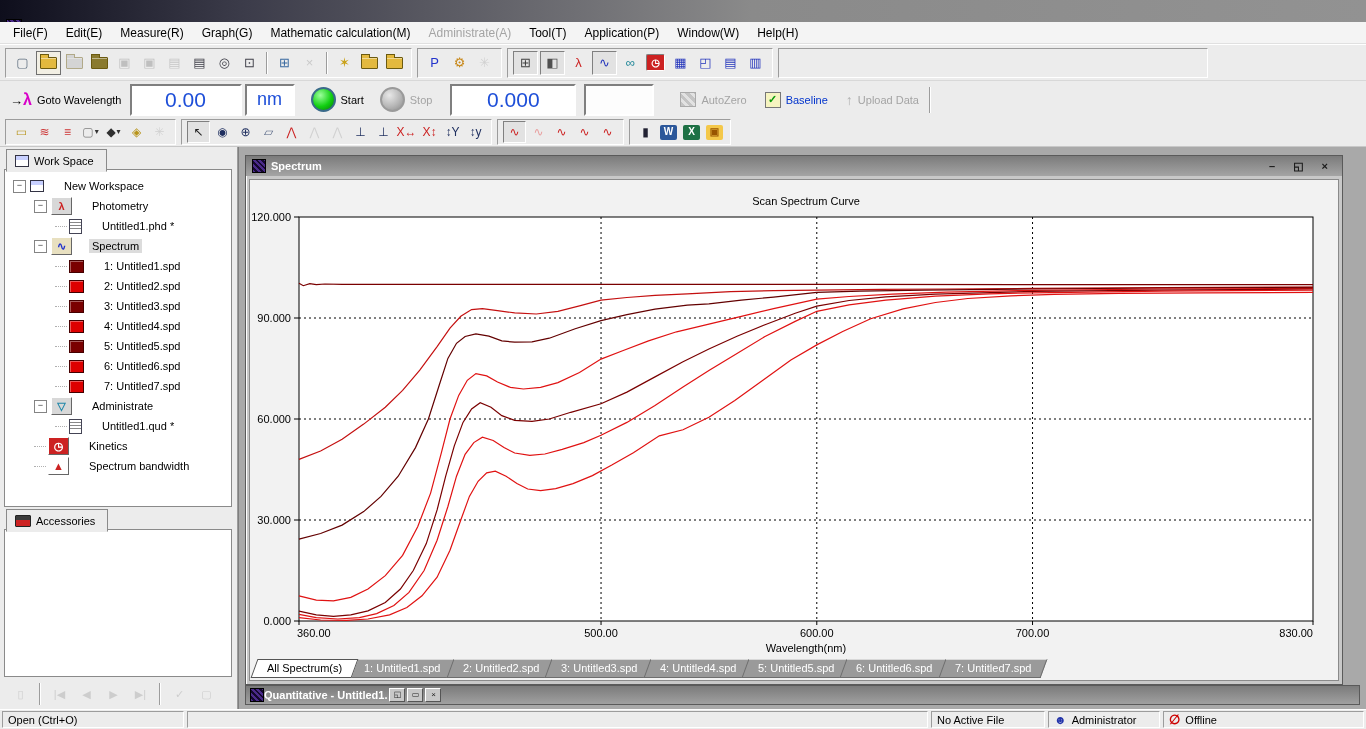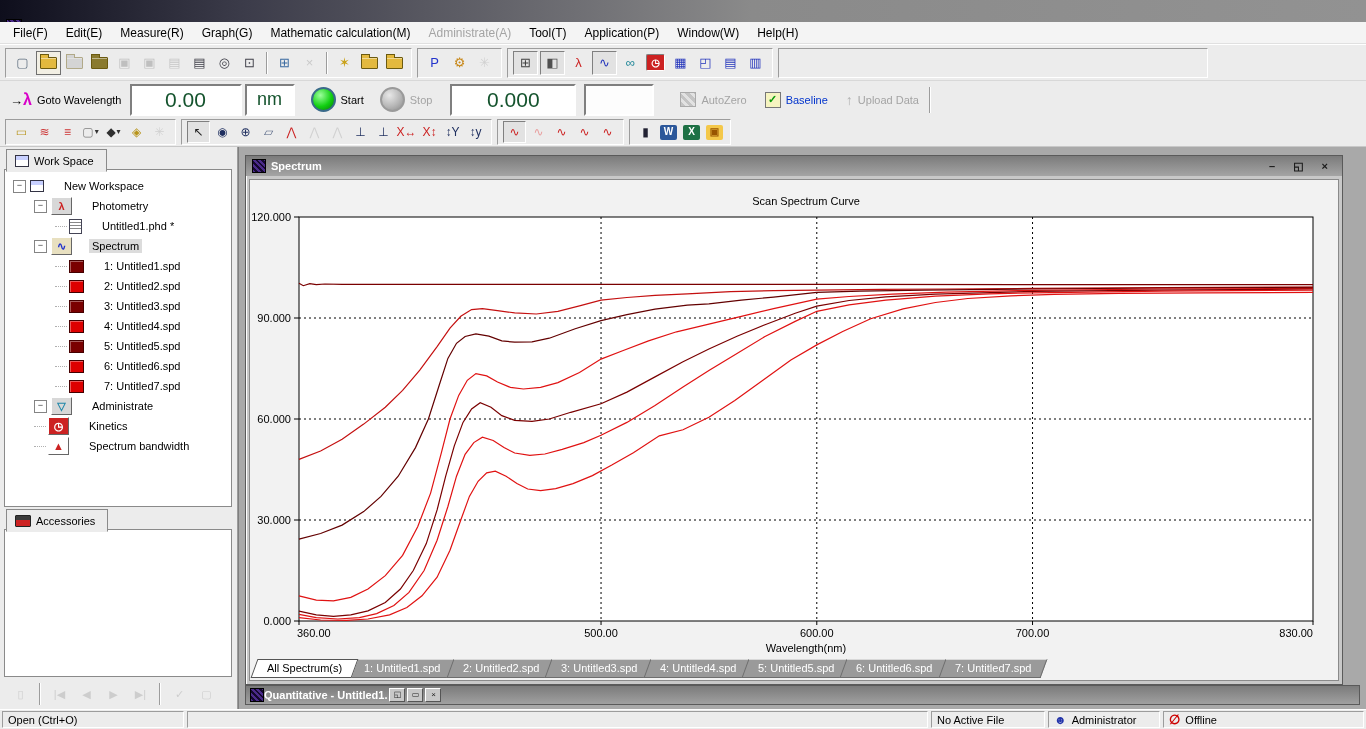--- a/index.html
+++ b/index.html
@@ -34,21 +34,21 @@
 .folder{width:15px;height:10px;position:relative;border:1px solid #6b5a10;border-radius:1px;
  box-shadow:inset 0 1px 0 rgba(255,255,255,.45)}
 .folder::before{content:"";position:absolute;top:-4px;left:-1px;width:7px;height:3px;
  background:inherit;border:1px solid #6b5a10;border-bottom:none}
 .controlbar{position:absolute;left:0;top:80px;right:0;height:37px;background:#ececec;
  border-top:1px solid #d8d8d8;border-bottom:1px solid #cfcfcf;display:flex;align-items:center;padding-left:10px}
 .goto-ic{font-size:13px;font-weight:bold;margin-right:5px}
 .goto-ic b{color:#d800c8;font-size:16px}
 .ctl-label{font-size:11px;margin-right:8px;white-space:nowrap}
 .disp{background:#fff;border:2px solid;border-color:#7f7f7f #fff #fff #7f7f7f;
- height:28px;display:flex;align-items:center;justify-content:center;font-size:21px;color:#14532d}
+ height:28px;display:flex;align-items:center;justify-content:center;font-size:21px;color:#1d4ed8}
 .d-wl{width:108px;margin-right:3px}
 .d-nm{width:46px;font-size:18px}
 .d-rd{width:122px;margin-left:18px}
 .d-ex{width:66px;margin-left:8px;background:#fdfdfd}
 .circbtn{display:flex;align-items:center;gap:5px;margin-left:16px;font-size:11px}
 .circ{width:21px;height:21px;border-radius:50%;border:2px solid #3a6a8a;
  background:radial-gradient(circle at 35% 30%,#9cff9c,#12d012 55%,#067806)}
 .circ.gray{border-color:#9a9a9a;background:radial-gradient(circle at 35% 30%,#e8e8e8,#b8b8b8 55%,#8a8a8a)}
 .ctlb{display:flex;align-items:center;gap:5px;margin-left:26px;font-size:11px}
 .ctlb.dis{color:#a4a4a4}
@@ -312,20 +312,25 @@
         <div class="trow" style="padding-left: 46px;">
           <span class="dots"></span>
           <span class="tico tico-swatch" style="background: rgb(221, 0, 0);"></span>
           <span class="tlabel">7: Untitled7.spd</span>
         </div>
         <div class="trow" style="padding-left: 25px;">
           <span class="texp">−</span>
           <span class="tico tico-mod" style="color: rgb(34, 136, 170); background: rgb(216, 216, 216);">▽</span>
           <span class="tlabel">Administrate</span>
         </div>
+        <div class="trow" style="padding-left: 46px;">
+          <span class="dots"></span>
+          <span class="tico tico-doc"></span>
+          <span class="tlabel">Untitled1.qud *</span>
+        </div>
         <div class="trow" style="padding-left: 25px;">
           <span class="dots"></span>
           <span class="tico tico-mod" style="color: rgb(255, 255, 255); background: rgb(204, 34, 34);">◷</span>
           <span class="tlabel">Kinetics</span>
         </div>
         <div class="trow" style="padding-left: 25px;">
           <span class="dots"></span>
           <span class="tico tico-mod" style="color: rgb(204, 34, 34); background: rgb(255, 255, 255);">▲</span>
           <span class="tlabel">Spectrum bandwidth</span>
         </div>

